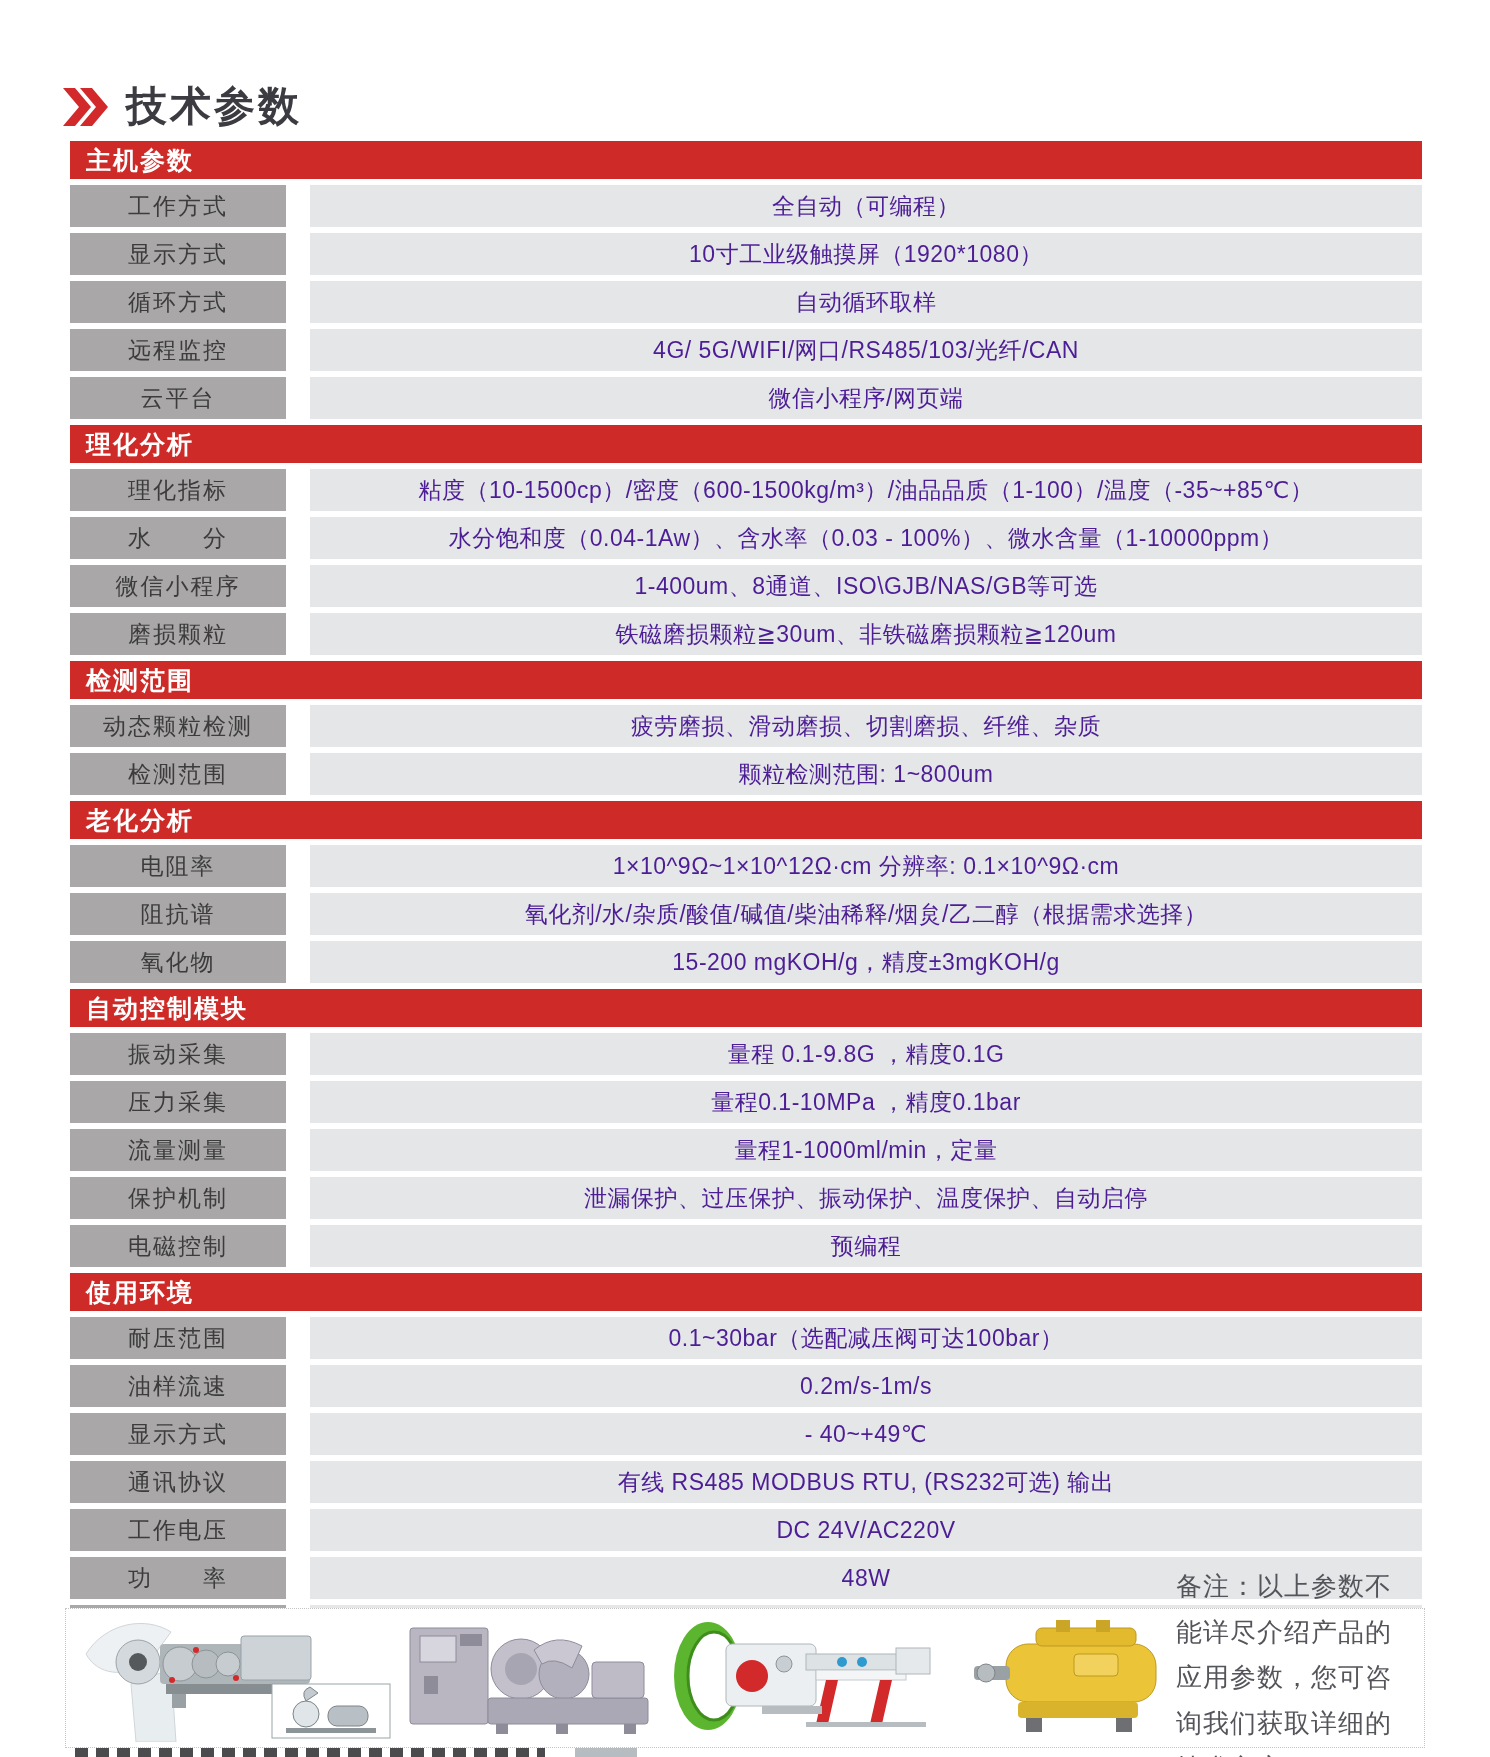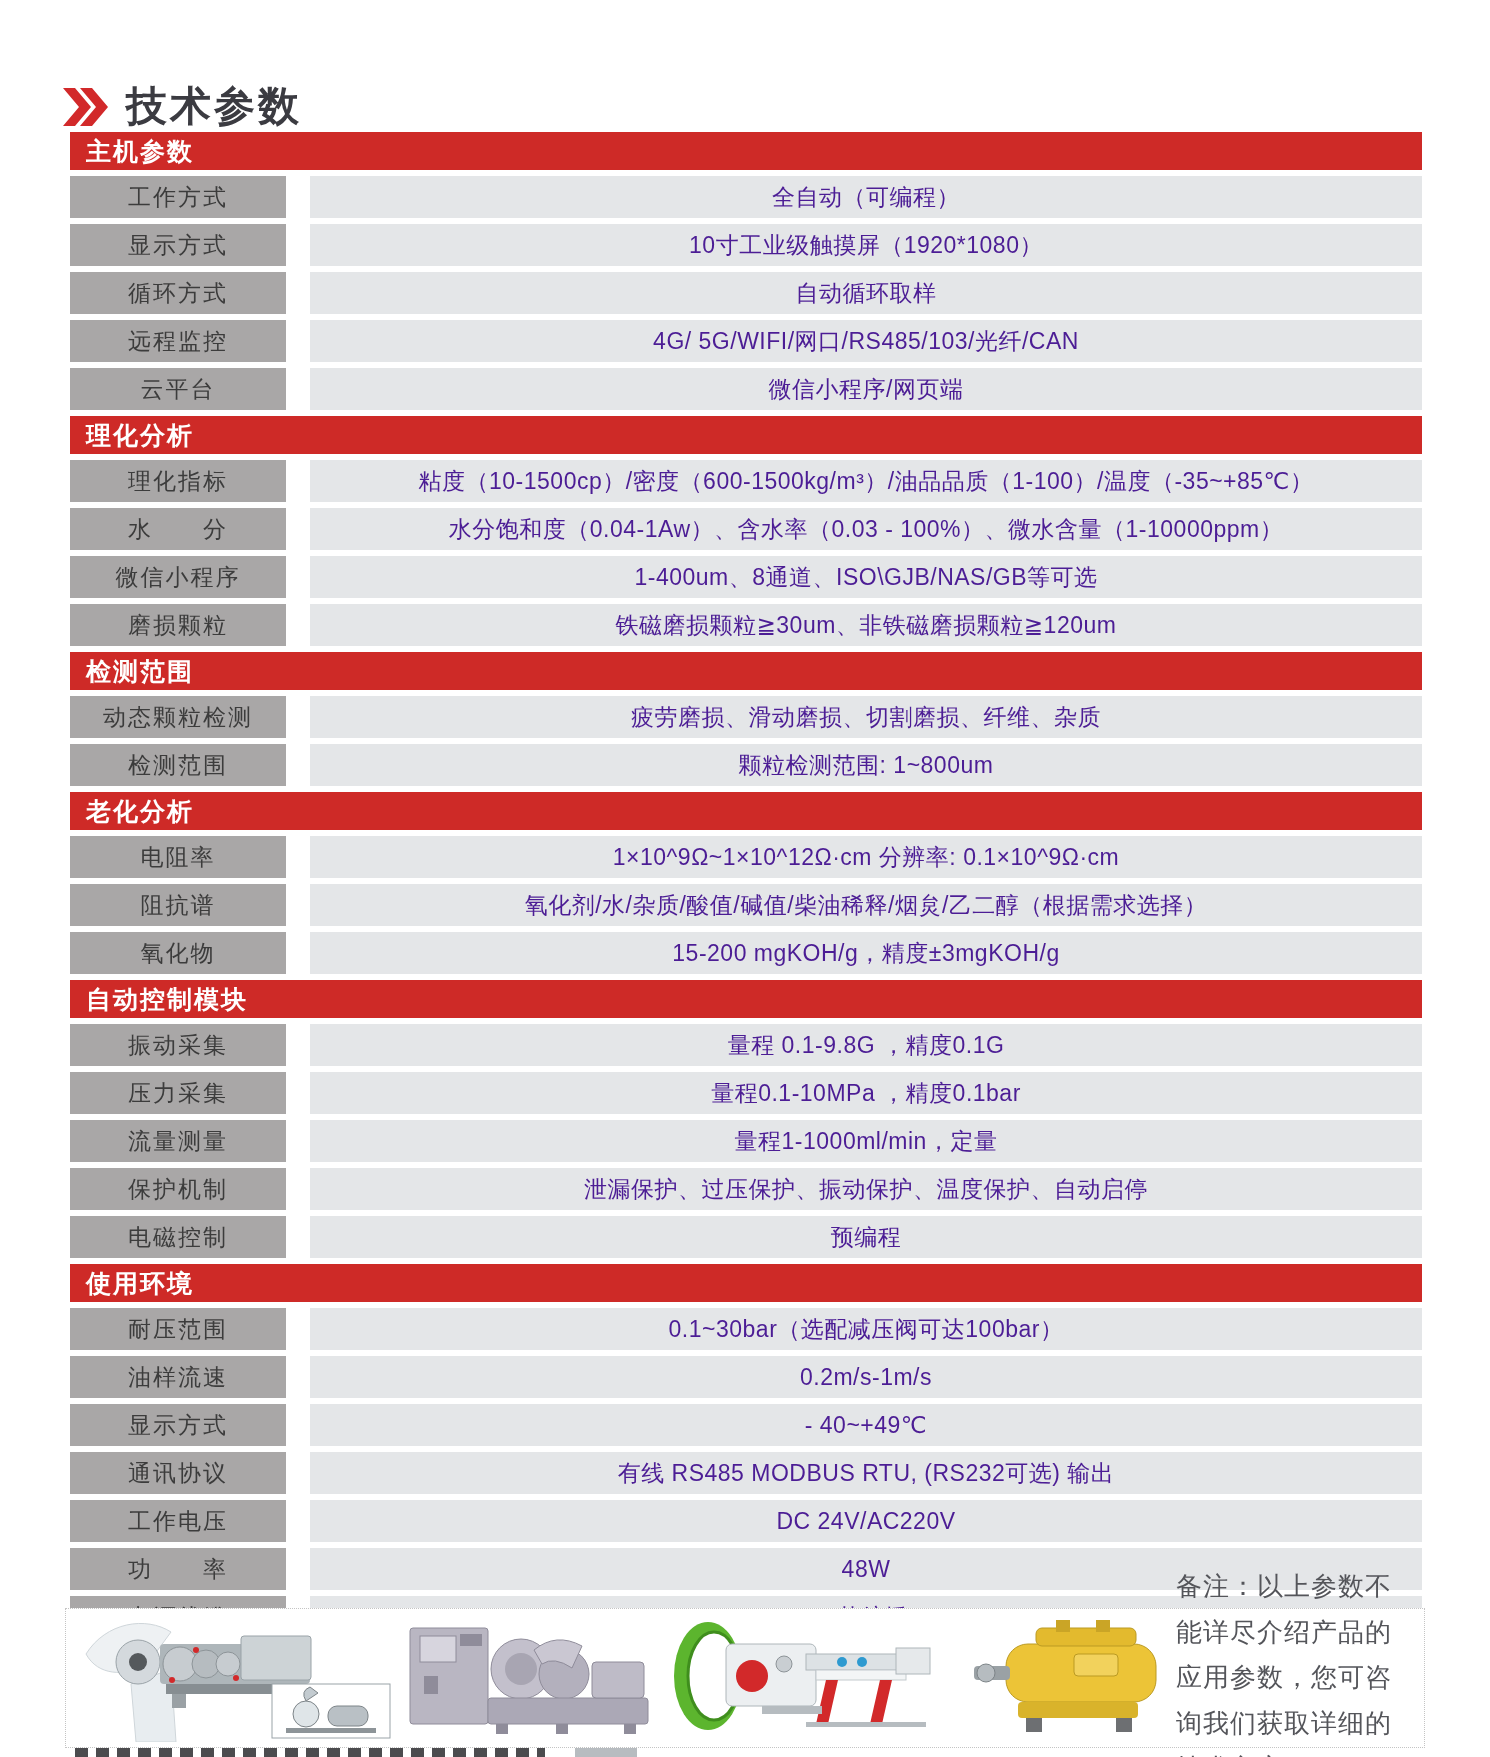--- a/index.html
+++ b/index.html
@@ -6,21 +6,21 @@
   html,body { width:1490px; height:1757px; background:#ffffff;
     font-family:"Liberation Sans","DejaVu Sans",sans-serif; }
   body { position:relative; overflow:hidden; }
 
   
   .page-header { position:absolute; left:62px; top:50px; display:flex; align-items:center; gap:18px;margin-top:29px; }
   .chevrons { width:46px; height:40px; display:block; }
   .page-title { font-size:41px; font-weight:bold; color:#3b3b41; letter-spacing:3px; }
 
   
-  .spec-table { position:absolute; left:70px; top:132px; width:1352px; }
+  .spec-table { position:absolute; left:70px; top:141px; width:1352px; }
   .section-header {
     height:38px; margin-bottom:6px; background:#ce2a27; color:#ffffff;
     font-size:25px; font-weight:bold; letter-spacing:2px;
     display:flex; align-items:center; padding-left:16px;
   }
   .spec-row { display:flex; gap:24px; height:42px; margin-bottom:6px; }
   .row-label {
     width:216px; background:#a9a7a7; color:#3c3c3c; font-size:23px; letter-spacing:2px;
     display:flex; align-items:center; justify-content:center; white-space:pre;
   }

